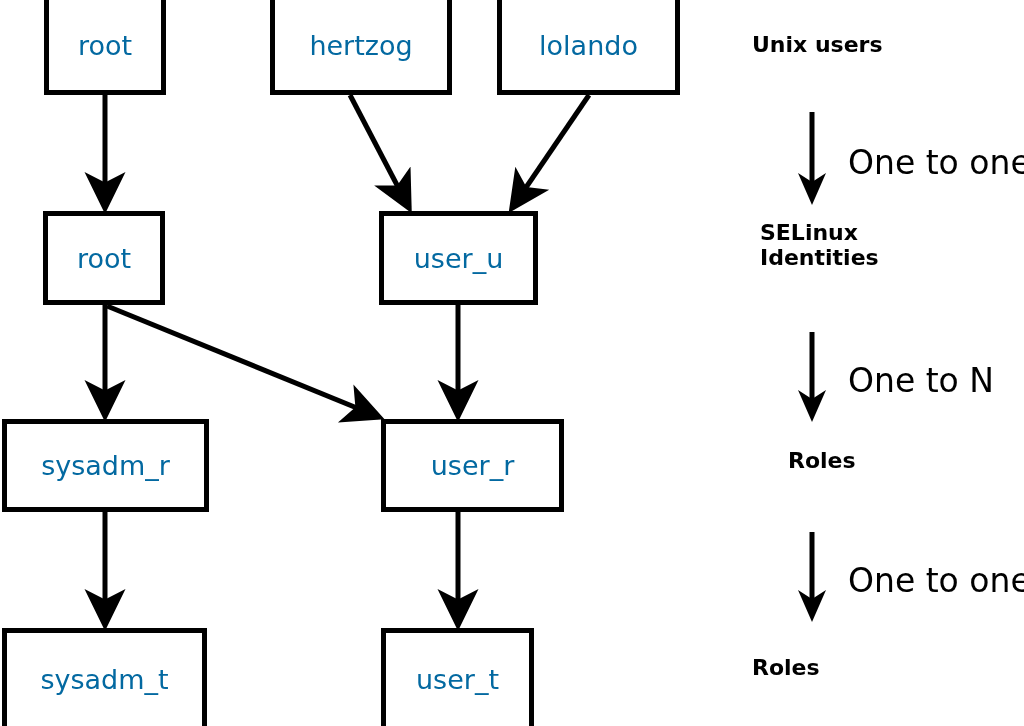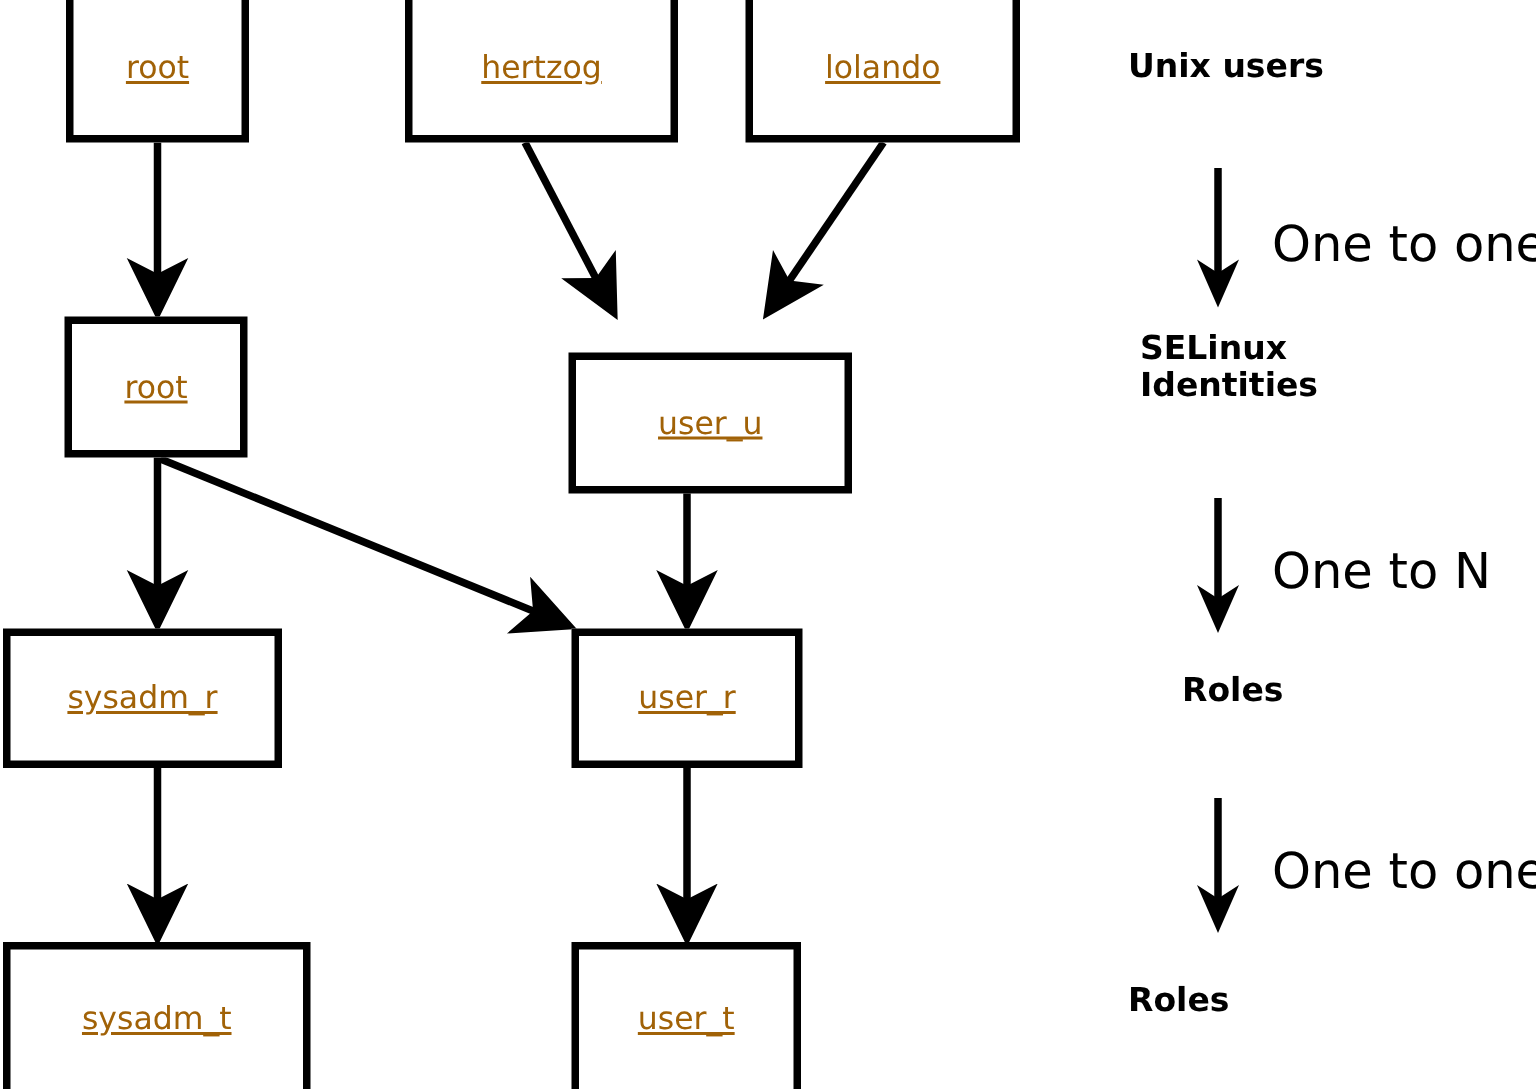--- a/index.html
+++ b/index.html
@@ -24,26 +24,25 @@
     box-sizing: border-box;
     background: #ffffff;
     border: 5px solid #000000;
     display: flex;
     align-items: center;
     justify-content: center;
     z-index: 3;
   }
   .node-label {
     font-family: "DejaVu Sans", "Liberation Sans", sans-serif;
-    font-size: 21px;
+    font-size: 27px;
     font-weight: 400;
-    color: #a16207;
+    color: #0369a1;
     line-height: 1;
     white-space: nowrap;
-    text-decoration: underline;
   }
   
   .legend-label {
     position: absolute;
     font-family: "DejaVu Sans", "Liberation Sans", sans-serif;
     font-size: 22px;
     font-weight: bold;
     color: #000000;
     line-height: 1.15;
     white-space: pre-line;
@@ -118,27 +117,27 @@
       </div>
       <div class="node" style="left: 270px; top: -5px; width: 182px; height: 100px; border-color: rgb(0, 0, 0);">
         <span class="node-label">hertzog</span>
       </div>
       <div class="node" style="left: 497px; top: -5px; width: 183px; height: 100px; border-color: rgb(0, 0, 0);">
         <span class="node-label">lolando</span>
       </div>
       <div class="node" style="left: 43px; top: 211px; width: 122px; height: 94px; border-color: rgb(0, 0, 0);">
         <span class="node-label">root</span>
       </div>
-      <div class="node" style="left: 379px; top: 211px; width: 189px; height: 94px; border-color: rgb(0, 0, 0); margin-top: 24px;">
+      <div class="node" style="left: 379px; top: 211px; width: 159px; height: 94px; border-color: rgb(0, 0, 0);">
         <span class="node-label">user_u</span>
       </div>
-      <div class="node" style="left: 2px; top: 419px; width: 186px; height: 93px; border-color: rgb(0, 0, 0);">
+      <div class="node" style="left: 2px; top: 419px; width: 207px; height: 93px; border-color: rgb(0, 0, 0);">
         <span class="node-label">sysadm_r</span>
       </div>
-      <div class="node" style="left: 381px; top: 419px; width: 154px; height: 93px; border-color: rgb(0, 0, 0);">
+      <div class="node" style="left: 381px; top: 419px; width: 183px; height: 93px; border-color: rgb(0, 0, 0);">
         <span class="node-label">user_r</span>
       </div>
       <div class="node" style="left: 2px; top: 628px; width: 205px; height: 103px; border-color: rgb(0, 0, 0);">
         <span class="node-label">sysadm_t</span>
       </div>
       <div class="node" style="left: 381px; top: 628px; width: 153px; height: 103px; border-color: rgb(0, 0, 0);">
         <span class="node-label">user_t</span>
       </div>
     </div>
 

